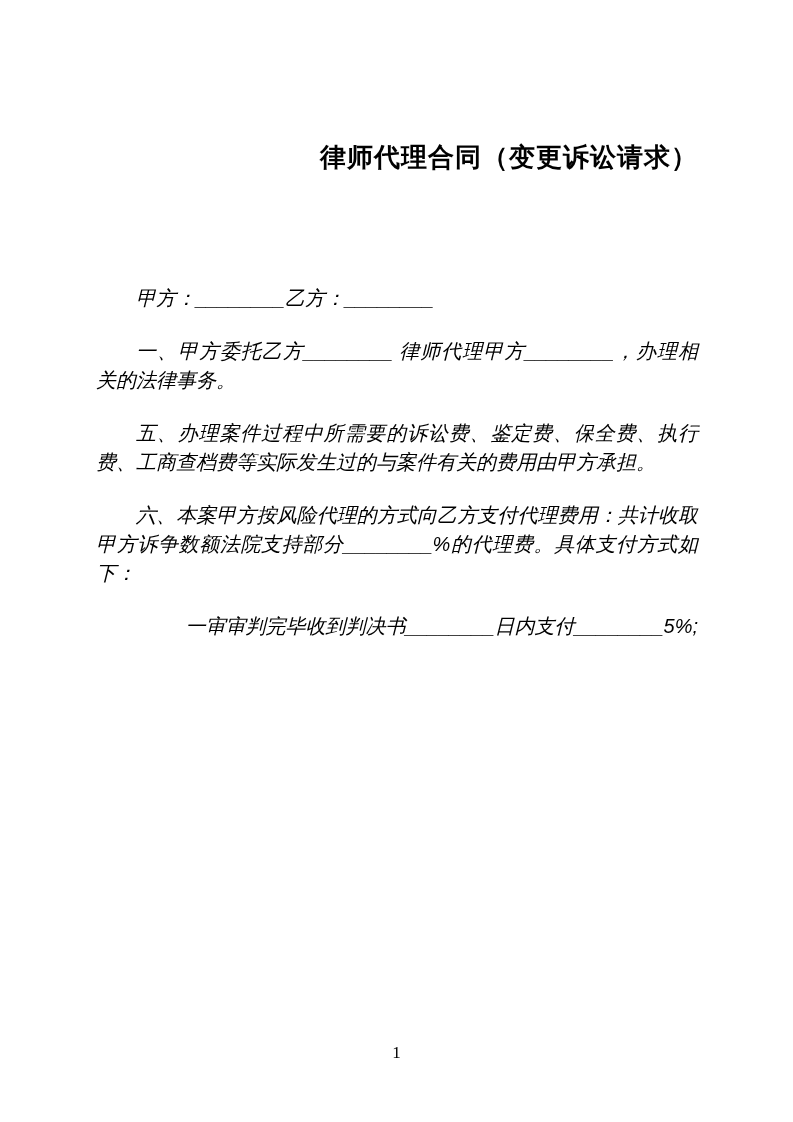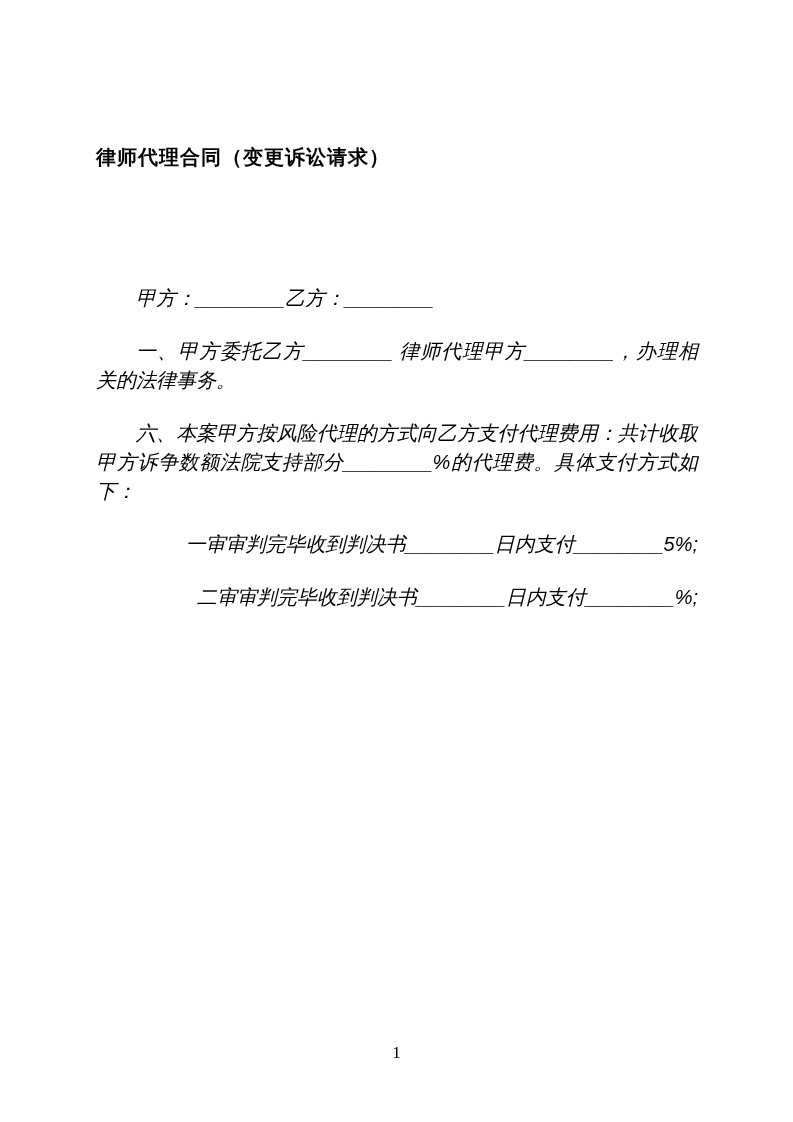--- a/index.html
+++ b/index.html
@@ -17,23 +17,23 @@
     overflow: hidden;
   }
   .content {
     position: absolute;
     left: 96px;
     top: 0;
     width: 602px;
   }
   .doc-title {
     margin: 140px 0 0 0;
-    font-size: 20px;
+    font-size: 26px;
     font-weight: bold;
-    text-align: left;
+    text-align: right;
     line-height: 34px;
     letter-spacing: 1px;
   }
   .body-text {
     margin-top: 110px;
   }
   p.para {
     margin: 0 0 24px 0;
     font-size: 20px;
     line-height: 29px;
@@ -57,19 +57,19 @@
 </style>
 </head>
 <body>
 
 <div class="page">
   <div class="content">
     <h1 class="doc-title">律师代理合同（变更诉讼请求）</h1>
     <div class="body-text">
       <p class="para">甲方：________乙方：________</p>
       <p class="para">一、甲方委托乙方________ 律师代理甲方________，办理相关的法律事务。</p>
+      <p class="para">五、办理案件过程中所需要的诉讼费、鉴定费、保全费、执行费、工商查档费等实际发生过的与案件有关的费用由甲方承担。</p>
       <p class="para">六、本案甲方按风险代理的方式向乙方支付代理费用：共计收取甲方诉争数额法院支持部分________%的代理费。具体支付方式如下：</p>
       <p class="para no-justify">一审审判完毕收到判决书________日内支付________5%;</p>
-      <p class="para no-justify">二审审判完毕收到判决书________日内支付________%;</p>
     </div>
   </div>
   <div class="page-number">1</div>
 </div>
 
 </body></html>

